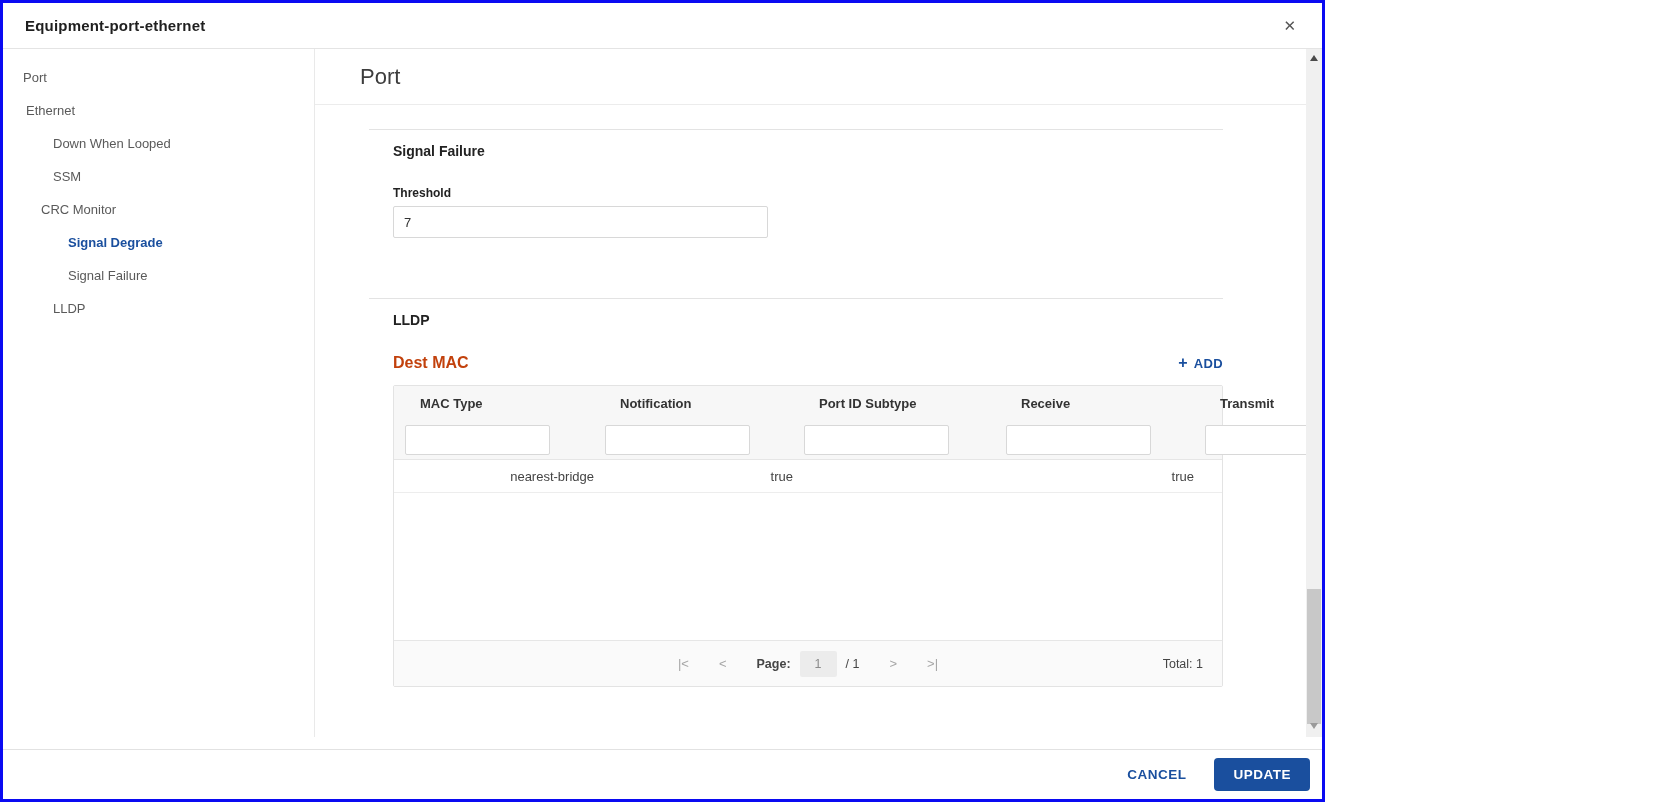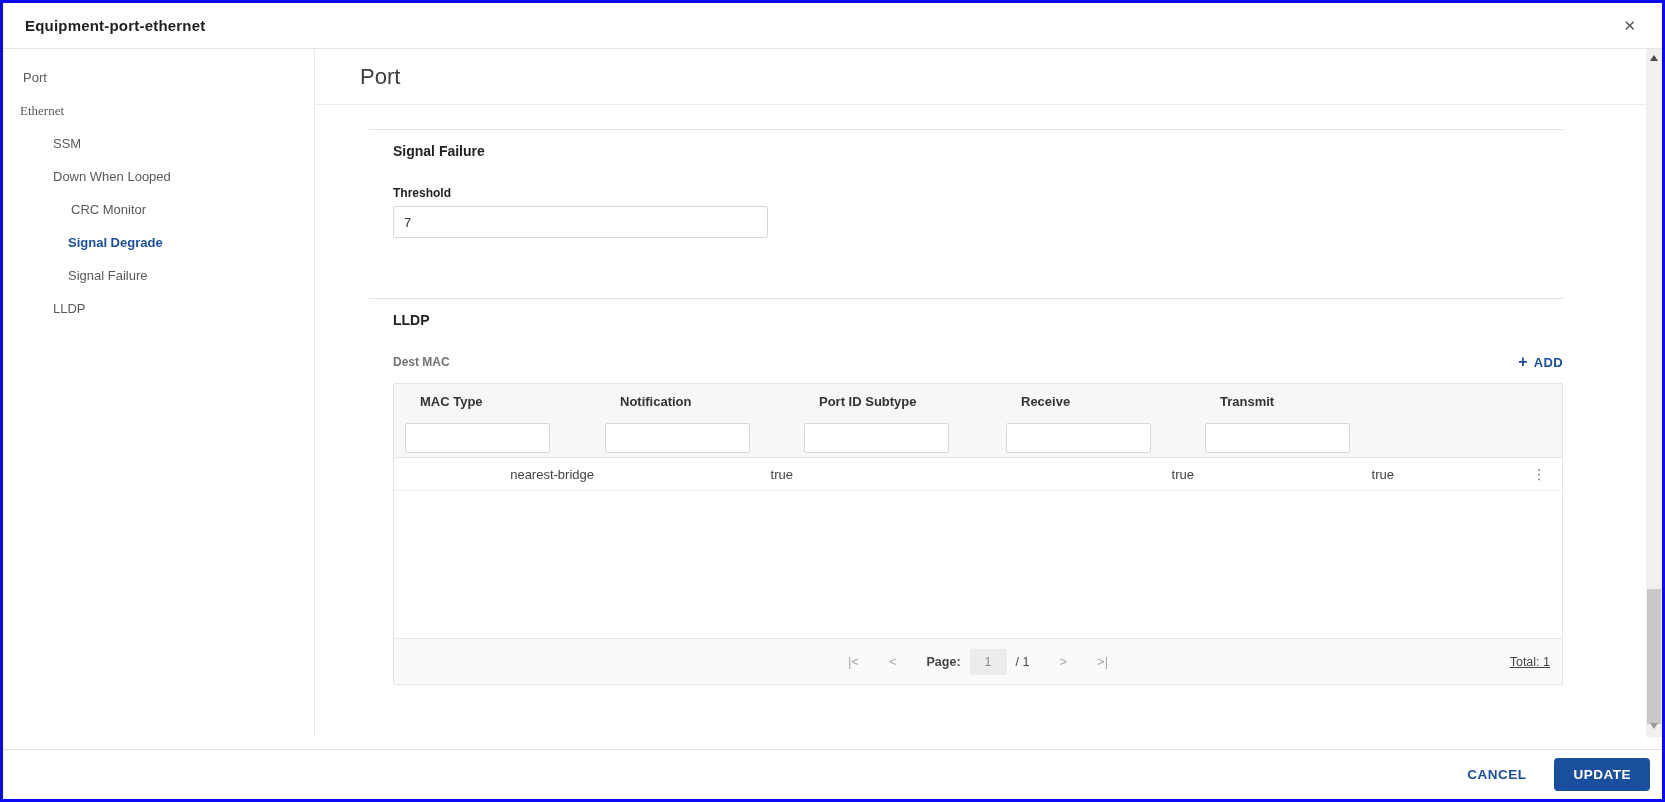--- a/index.html
+++ b/index.html
@@ -5,21 +5,21 @@
   :root{
     --accent:#1a4f9e;
     --window-border:#0a0af2;
     --line:#e4e4e4;
     --text-dark:#2b2b2b;
     --text-gray:#5a5a5a;
   }
   *{box-sizing:border-box;margin:0;padding:0;font-family:"Liberation Sans",sans-serif;}
   html,body{background:#fff;}
   .window{
-    width:1665px;height:802px;border:3px solid var(--window-border);
+    width:1325px;height:802px;border:3px solid var(--window-border);
     background:#fff;display:flex;flex-direction:column;overflow:hidden;
   }
   
   .titlebar{height:46px;flex:0 0 46px;display:flex;align-items:center;
     justify-content:space-between;padding:0 22px;border-bottom:1px solid var(--line);}
   .titlebar .title{font-size:15px;font-weight:bold;color:#1f1f1f;letter-spacing:.2px;}
   .titlebar .close{font-size:15px;color:#555;cursor:pointer;line-height:1;padding:4px;}
   
   .body{flex:1 1 auto;display:flex;min-height:0;}
   .sidebar{width:312px;flex:0 0 312px;border-right:1px solid #e9e9e9;padding-top:12px;overflow:hidden;}
@@ -36,21 +36,21 @@
   .section.first{margin-top:24px;}
   .section.second{margin-top:60px;}
   .section h3{font-size:14px;font-weight:bold;color:#222;padding-top:13px;}
   .fields{display:flex;gap:25px;margin-top:27px;}
   .field{width:375px;display:flex;flex-direction:column;}
   .field label{font-size:12px;font-weight:bold;color:#222;margin-bottom:6px;}
   .field input{height:32px;border:1px solid #d8d8d8;border-radius:2px;
     padding:0 10px;font-size:13px;color:#333;outline:none;background:#fff;}
   
   .subhead{display:flex;align-items:center;justify-content:space-between;margin-top:26px;}
-  .subhead .sublabel{font-size:12px;font-weight:bold;color:#737373;}
+  .subhead .sublabel{font-size:16px;font-weight:bold;color:#c2410c;}
   .add-btn{display:flex;align-items:center;gap:6px;background:none;border:none;
     color:var(--accent);cursor:pointer;}
   .add-btn .plus{font-size:16px;font-weight:bold;line-height:1;}
   .add-btn .add-text{font-size:13px;font-weight:bold;letter-spacing:.4px;}
   
   .dtable{margin-top:13px;border:1px solid #e3e3e3;border-radius:2px;
     display:flex;flex-direction:column;background:#fff;}
   .tgrid{display:grid;grid-template-columns:200px 199px 202px 199px 200px 1fr;align-items:center;}
   .thead{background:#f7f7f7;height:34px;}
   .thead .hcell{font-size:13px;font-weight:bold;color:#333;padding-left:26px;white-space:nowrap;}
@@ -64,21 +64,21 @@
   .tempty{height:147px;background:#fff;}
   .tfoot{height:46px;background:#fafafa;border-top:1px solid #e6e6e6;
     display:flex;align-items:center;position:relative;padding:0 16px;}
   .pag-center{display:flex;align-items:center;gap:30px;margin:0 auto;}
   .pag-btn{font-size:13px;color:#a6a6a6;cursor:pointer;user-select:none;}
   .pag-group{display:flex;align-items:center;gap:9px;}
   .pag-label{font-size:12.5px;color:#454545;font-weight:bold;}
   .pag-box{width:37px;height:26px;background:#ececec;border-radius:2px;
     display:flex;align-items:center;justify-content:center;font-size:12.5px;color:#8b8b8b;cursor:text;}
   .pag-of{font-size:12.5px;color:#454545;}
-  .pag-total{position:absolute;right:12px;font-size:12.5px;color:#454545;text-decoration:underline;}
+  .pag-total{position:absolute;right:19px;font-size:12.5px;color:#454545;}
   
   .scrollbar{width:16px;flex:0 0 16px;background:#f0f0f0;position:relative;}
   .sb-arrow{position:absolute;left:50%;transform:translateX(-50%);width:0;height:0;cursor:pointer;}
   .sb-up{top:6px;border-left:4px solid transparent;border-right:4px solid transparent;
     border-bottom:6px solid #4a4a4a;}
   .sb-down{bottom:8px;border-left:4px solid transparent;border-right:4px solid transparent;
     border-top:6px solid #9a9a9a;}
   .sb-thumb{position:absolute;left:1px;width:14px;top:540px;height:135px;background:#c8c8c8;cursor:grab;}
   
   .footer{height:50px;flex:0 0 50px;border-top:1px solid #e2e2e2;display:flex;
@@ -95,24 +95,24 @@
 
   <div class="titlebar">
     <span class="title">Equipment-port-ethernet</span>
     <span class="close">✕</span>
   </div>
 
   <div class="body">
 
     <nav class="sidebar" id="sidebar">
         <div class="nav-item" style="padding-left: 20px;">Port</div>
-        <div class="nav-item" style="padding-left: 17px; font-family: Liberation Serif, serif;">Ethernet</div>
+        <div class="nav-item" style="padding-left: 23px;">Ethernet</div>
+        <div class="nav-item" style="padding-left: 50px;">Down When Looped</div>
         <div class="nav-item" style="padding-left: 50px;">SSM</div>
-        <div class="nav-item" style="padding-left: 50px;">Down When Looped</div>
-        <div class="nav-item" style="padding-left: 68px;">CRC Monitor</div>
+        <div class="nav-item" style="padding-left: 38px;">CRC Monitor</div>
         <div class="nav-item selected" style="padding-left: 65px;">Signal Degrade</div>
         <div class="nav-item" style="padding-left: 65px;">Signal Failure</div>
         <div class="nav-item" style="padding-left: 50px;">LLDP</div>
       </nav>
 
     <div class="main">
       <div class="content-header">
         <span class="page-title">Port</span>
       </div>
       <div class="content-scroll">

